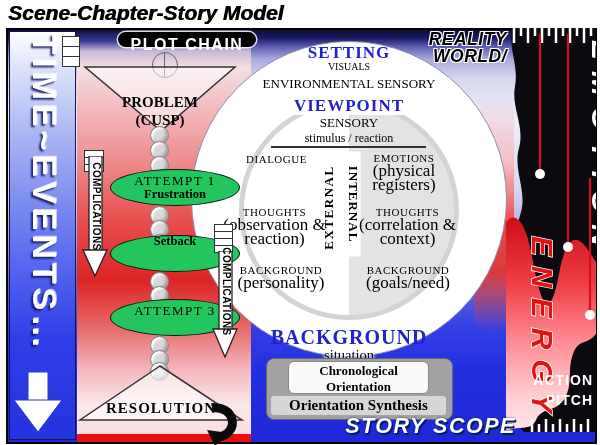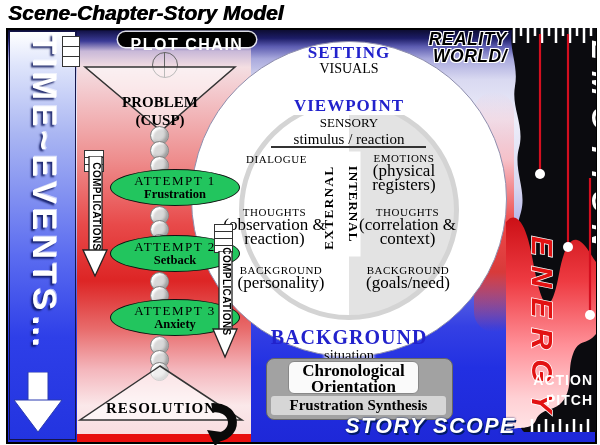--- a/index.html
+++ b/index.html
@@ -68,22 +68,22 @@
   .stack{position:absolute;}
   .stack .stripe{width:18px;height:6px;background:#fff;border:1px solid #333;margin-bottom:-1px;}
 
   
   #world-reality{left:382px;top:31px;width:125px;text-align:right;font-style:italic;font-weight:bold;
     font-size:17.5px;line-height:17px;letter-spacing:0.5px;
     text-shadow:-1px -1px 0 #fff,1px -1px 0 #fff,-1px 1px 0 #fff,1px 1px 0 #fff;}
 
   
   #gray-box{left:266px;top:358px;width:185px;height:60px;background:#a2a2a2;border:1px solid #666;border-radius:8px;}
-  #chrono-box{left:288px;top:361px;width:131px;height:33px;background:#fafafa;border:1px solid #888;border-radius:6px;
-    font-size:17px;font-weight:bold;line-height:16px;text-align:center;padding-top:1px;box-sizing:border-box;}
+  #chrono-box{left:288px;top:361px;width:141px;height:33px;background:#fafafa;border:1px solid #888;border-radius:6px;
+    font-size:13px;font-weight:bold;line-height:16px;text-align:center;padding-top:1px;box-sizing:border-box;}
   #transitory-box{left:271px;top:396px;width:175px;height:19px;background:#d6d6d6;border-radius:3px;
     font-size:15px;font-weight:bold;line-height:19px;text-align:center;}
 
   #background-title{left:191px;top:326px;width:316px;font-size:20px;letter-spacing:1px;}
   #background-sub{left:191px;top:347px;width:316px;font-size:14.5px;
     text-shadow:0 0 3px #fff,0 0 3px #fff,0 0 4px #fff;}
 
   #story-scope{left:338px;top:414px;width:185px;text-align:center;color:#fff;font-weight:bold;font-style:italic;
     font-size:21.5px;letter-spacing:1.5px;text-shadow:1.5px 1.5px 0 #001a66,0 0 2px #001a66;}
 
@@ -98,26 +98,27 @@
 
   <div id="panel-frame" class="abs"></div>
   <div id="red-glow" class="abs"></div>
   <div id="red-panel" class="abs"></div>
   <div id="red-strip" class="abs"></div>
 
   <div id="big-circle" class="abs"></div>
   <div id="inner-circle" class="abs"></div>
 
   <div class="abs circle-line ctr blue-head" style="top:43px;font-size:17px;letter-spacing:1px;">SETTING</div>
-  <div class="abs circle-line ctr" style="top:61px;font-size:14px;">VISUALS</div>
+  <div class="abs circle-line ctr" style="top:61px;font-size:10px;">VISUALS</div>
+  <div class="abs circle-line ctr" style="top:76px;font-size:13px;">ENVIRONMENTAL SENSORY</div>
   <div class="abs circle-line ctr" style="top:96px;font-size:17px;">
     <span class="blue-head" style="background:#fff;padding:0 4px;letter-spacing:1px;">VIEWPOINT</span>
   </div>
   <div class="abs circle-line ctr" style="top:115px;font-size:13px;">SENSORY</div>
-  <div class="abs circle-line ctr" style="top:131px;font-size:15px;">stimulus / reaction</div>
+  <div class="abs circle-line ctr" style="top:131px;font-size:12px;">stimulus / reaction</div>
   <div id="underline" class="abs"></div>
 
   <div id="external-label" class="abs">EXTERNAL</div>
   <div id="internal-label" class="abs">INTERNAL</div>
 
   <div class="abs ctr" style="left:229px;top:153px;width:95px;">
     <div class="cell-title">DIALOGUE</div>
     <div class="cell-sub"></div>
   </div>
   <div class="abs ctr" style="left:222px;top:206px;width:105px;">
@@ -236,26 +237,24 @@
   <div class="bead" style="left:150px;top:300px;"></div>
   <div class="bead" style="left:150px;top:336px;"></div>
   <div class="bead" style="left:150px;top:350px;"></div>
   <div class="bead" style="left:150px;top:362px;"></div>
 
   <div class="attempt" style="top:169px;">
     <div class="a1">ATTEMPT 1</div>
     <div class="a2">Frustration</div>
   </div>
   <div class="attempt" style="top:235px;">
-    <div class="a1">ATTEMPT 2</div>
     <div class="a2">Setback</div>
   </div>
   <div class="attempt" style="top:299px;">
     <div class="a1">ATTEMPT 3</div>
-    <div class="a2">Anxiety</div>
   </div>
 
   <div class="stack" style="left:62px;top:36px;">
     <div class="stripe" style="width:16px;height:9px;"></div>
       <div class="stripe" style="width:16px;height:9px;"></div>
     <div class="stripe" style="width:16px;height:9px;"></div>
   </div>
   <div class="stack" style="left:84px;top:150px;">
     <div class="stripe"></div>
       <div class="stripe"></div>
@@ -283,17 +282,17 @@
     <polygon points="84,4 4,58 166,58" fill="rgba(255,255,255,0.6)" stroke="#333" stroke-width="1.5"></polygon>
   </svg>
   <div class="abs ctr tri-label" style="left:76px;top:399px;width:170px;letter-spacing:1px;">RESOLUTION</div>
   <svg class="abs" style="left:198px;top:398px;" width="48" height="48">
     <path d="M14,10 A16,14 0 1 1 21,39" fill="none" stroke="#0a0a0a" stroke-width="9"></path>
     <polygon points="9,32 31,35 17,48" fill="#0a0a0a"></polygon>
   </svg>
 
   <div id="gray-box" class="abs"></div>
   <div id="chrono-box" class="abs">Chronological Orientation</div>
-  <div id="transitory-box" class="abs">Frustration Synthesis</div>
+  <div id="transitory-box" class="abs">Orientation Synthesis</div>
 
   <div id="story-scope" class="abs san">STORY SCOPE</div>
 
 </div>
 
 </body></html>

